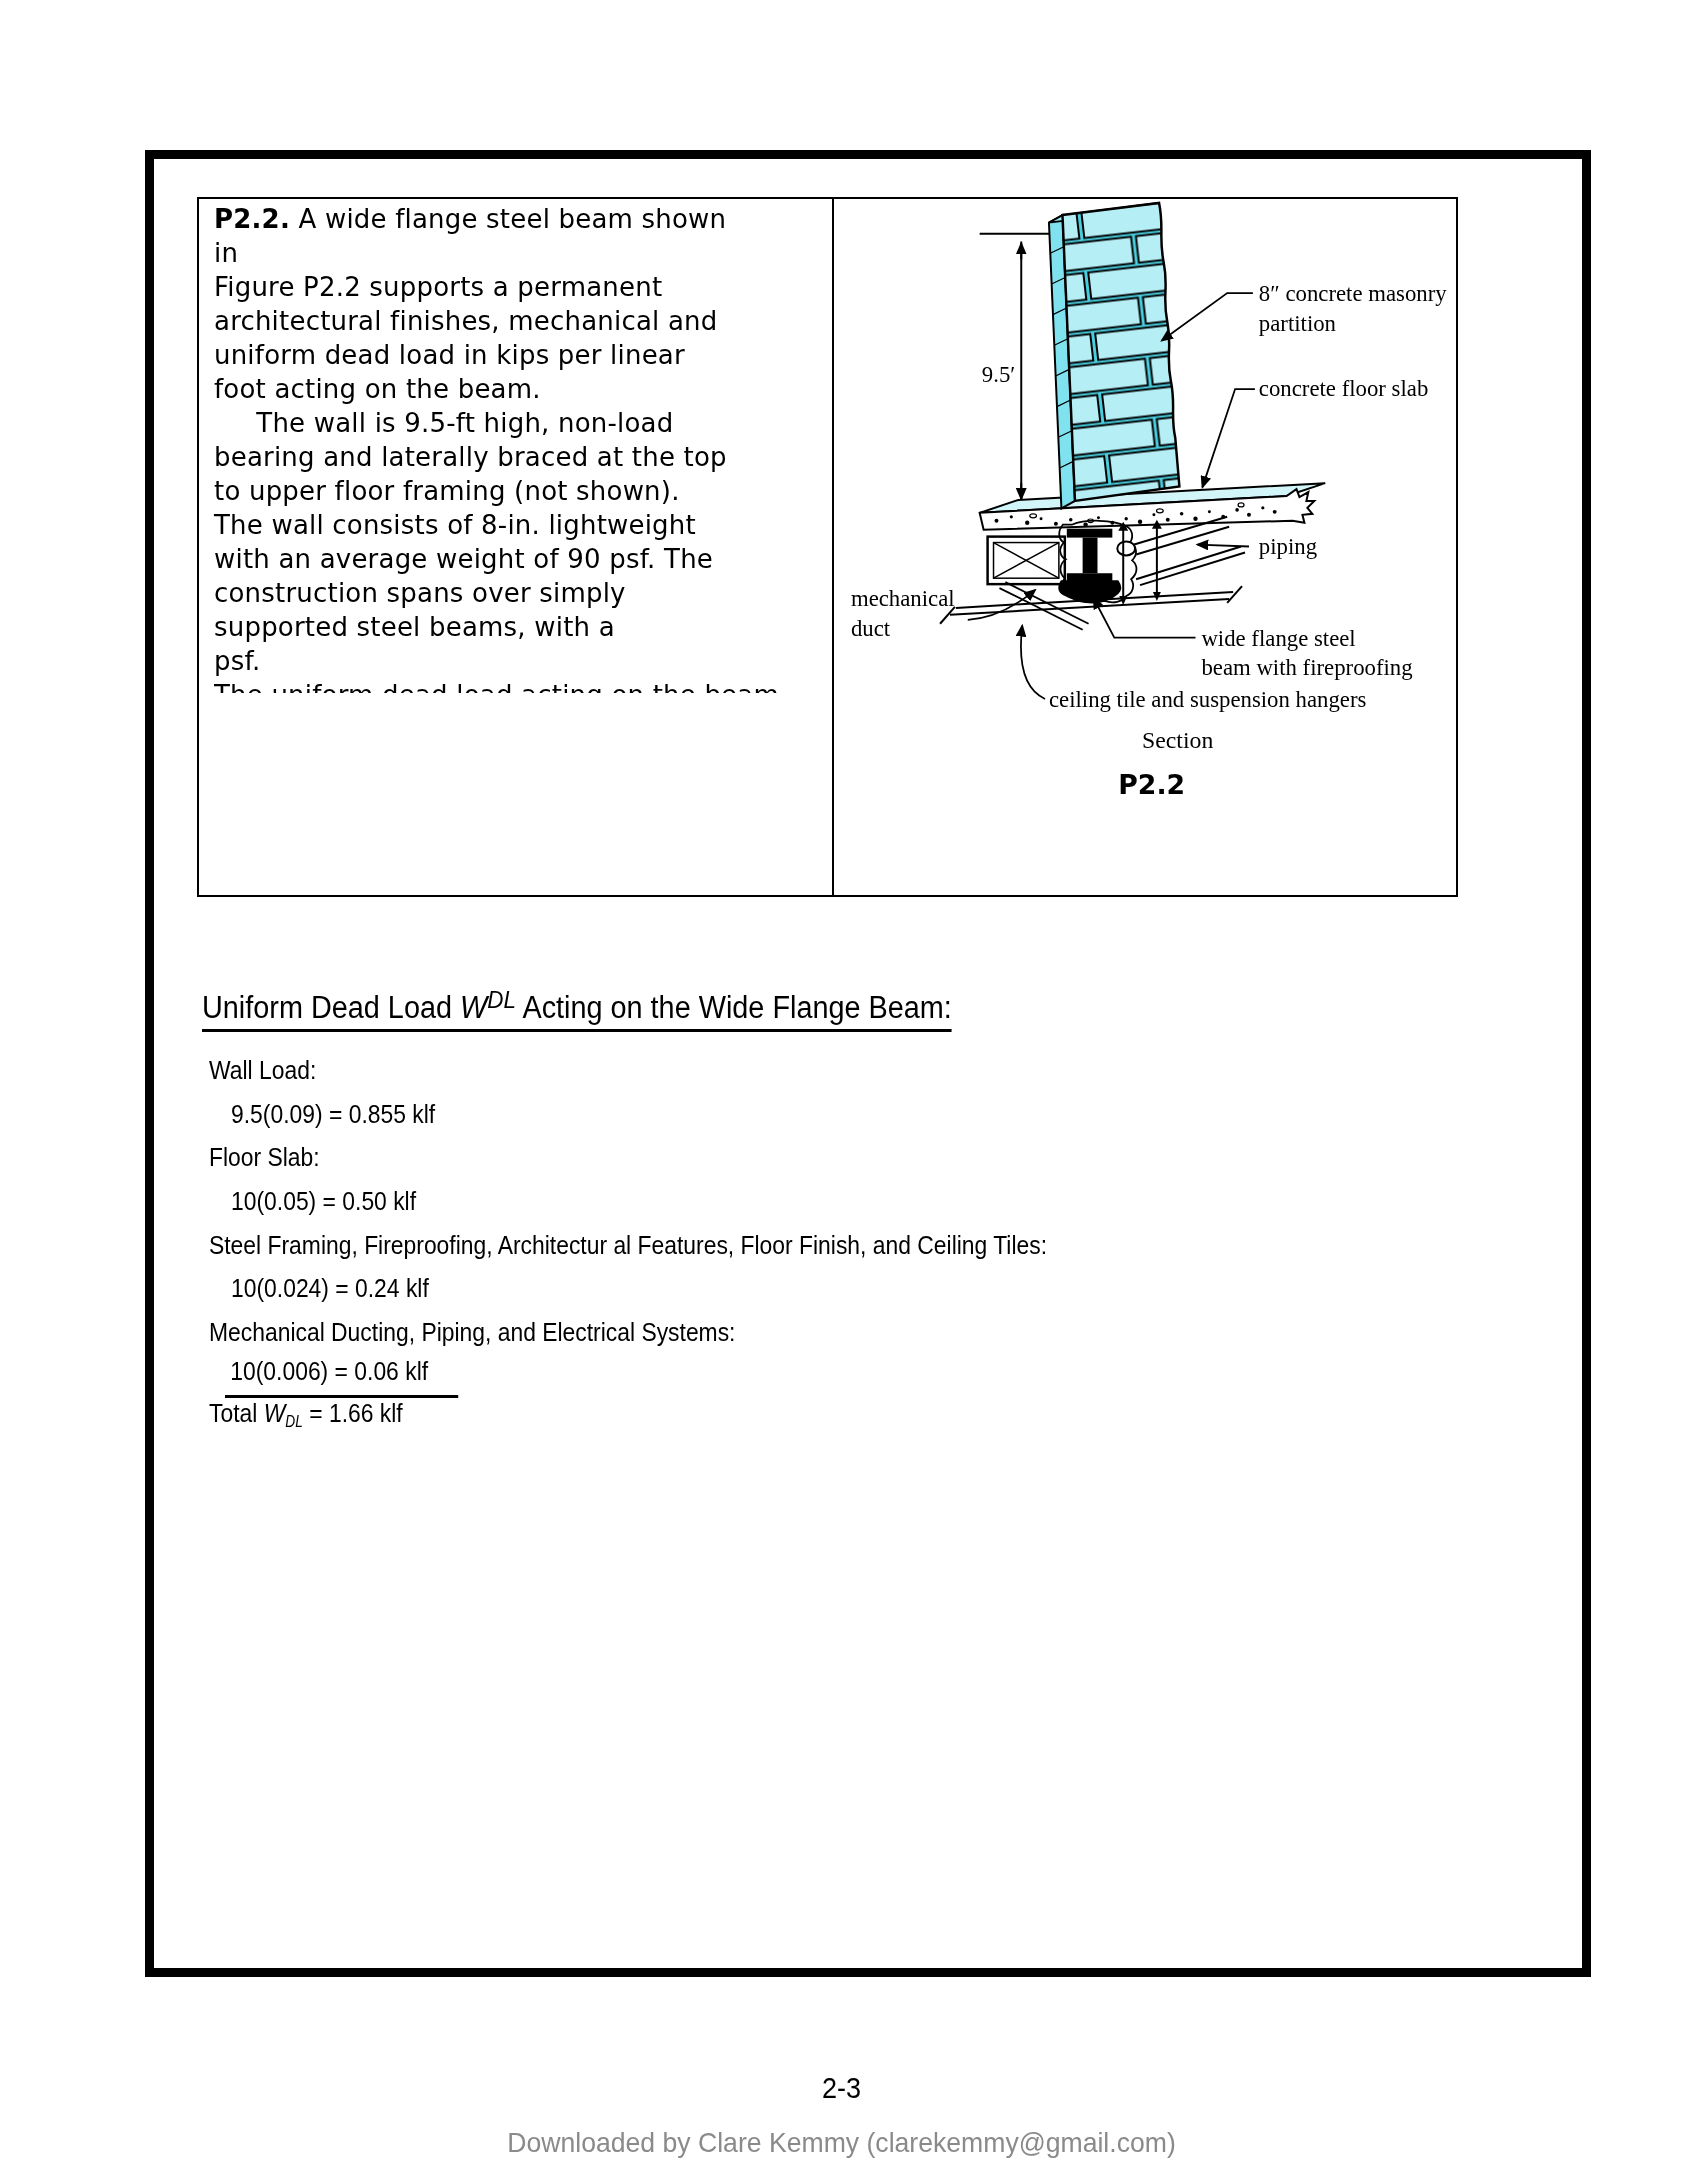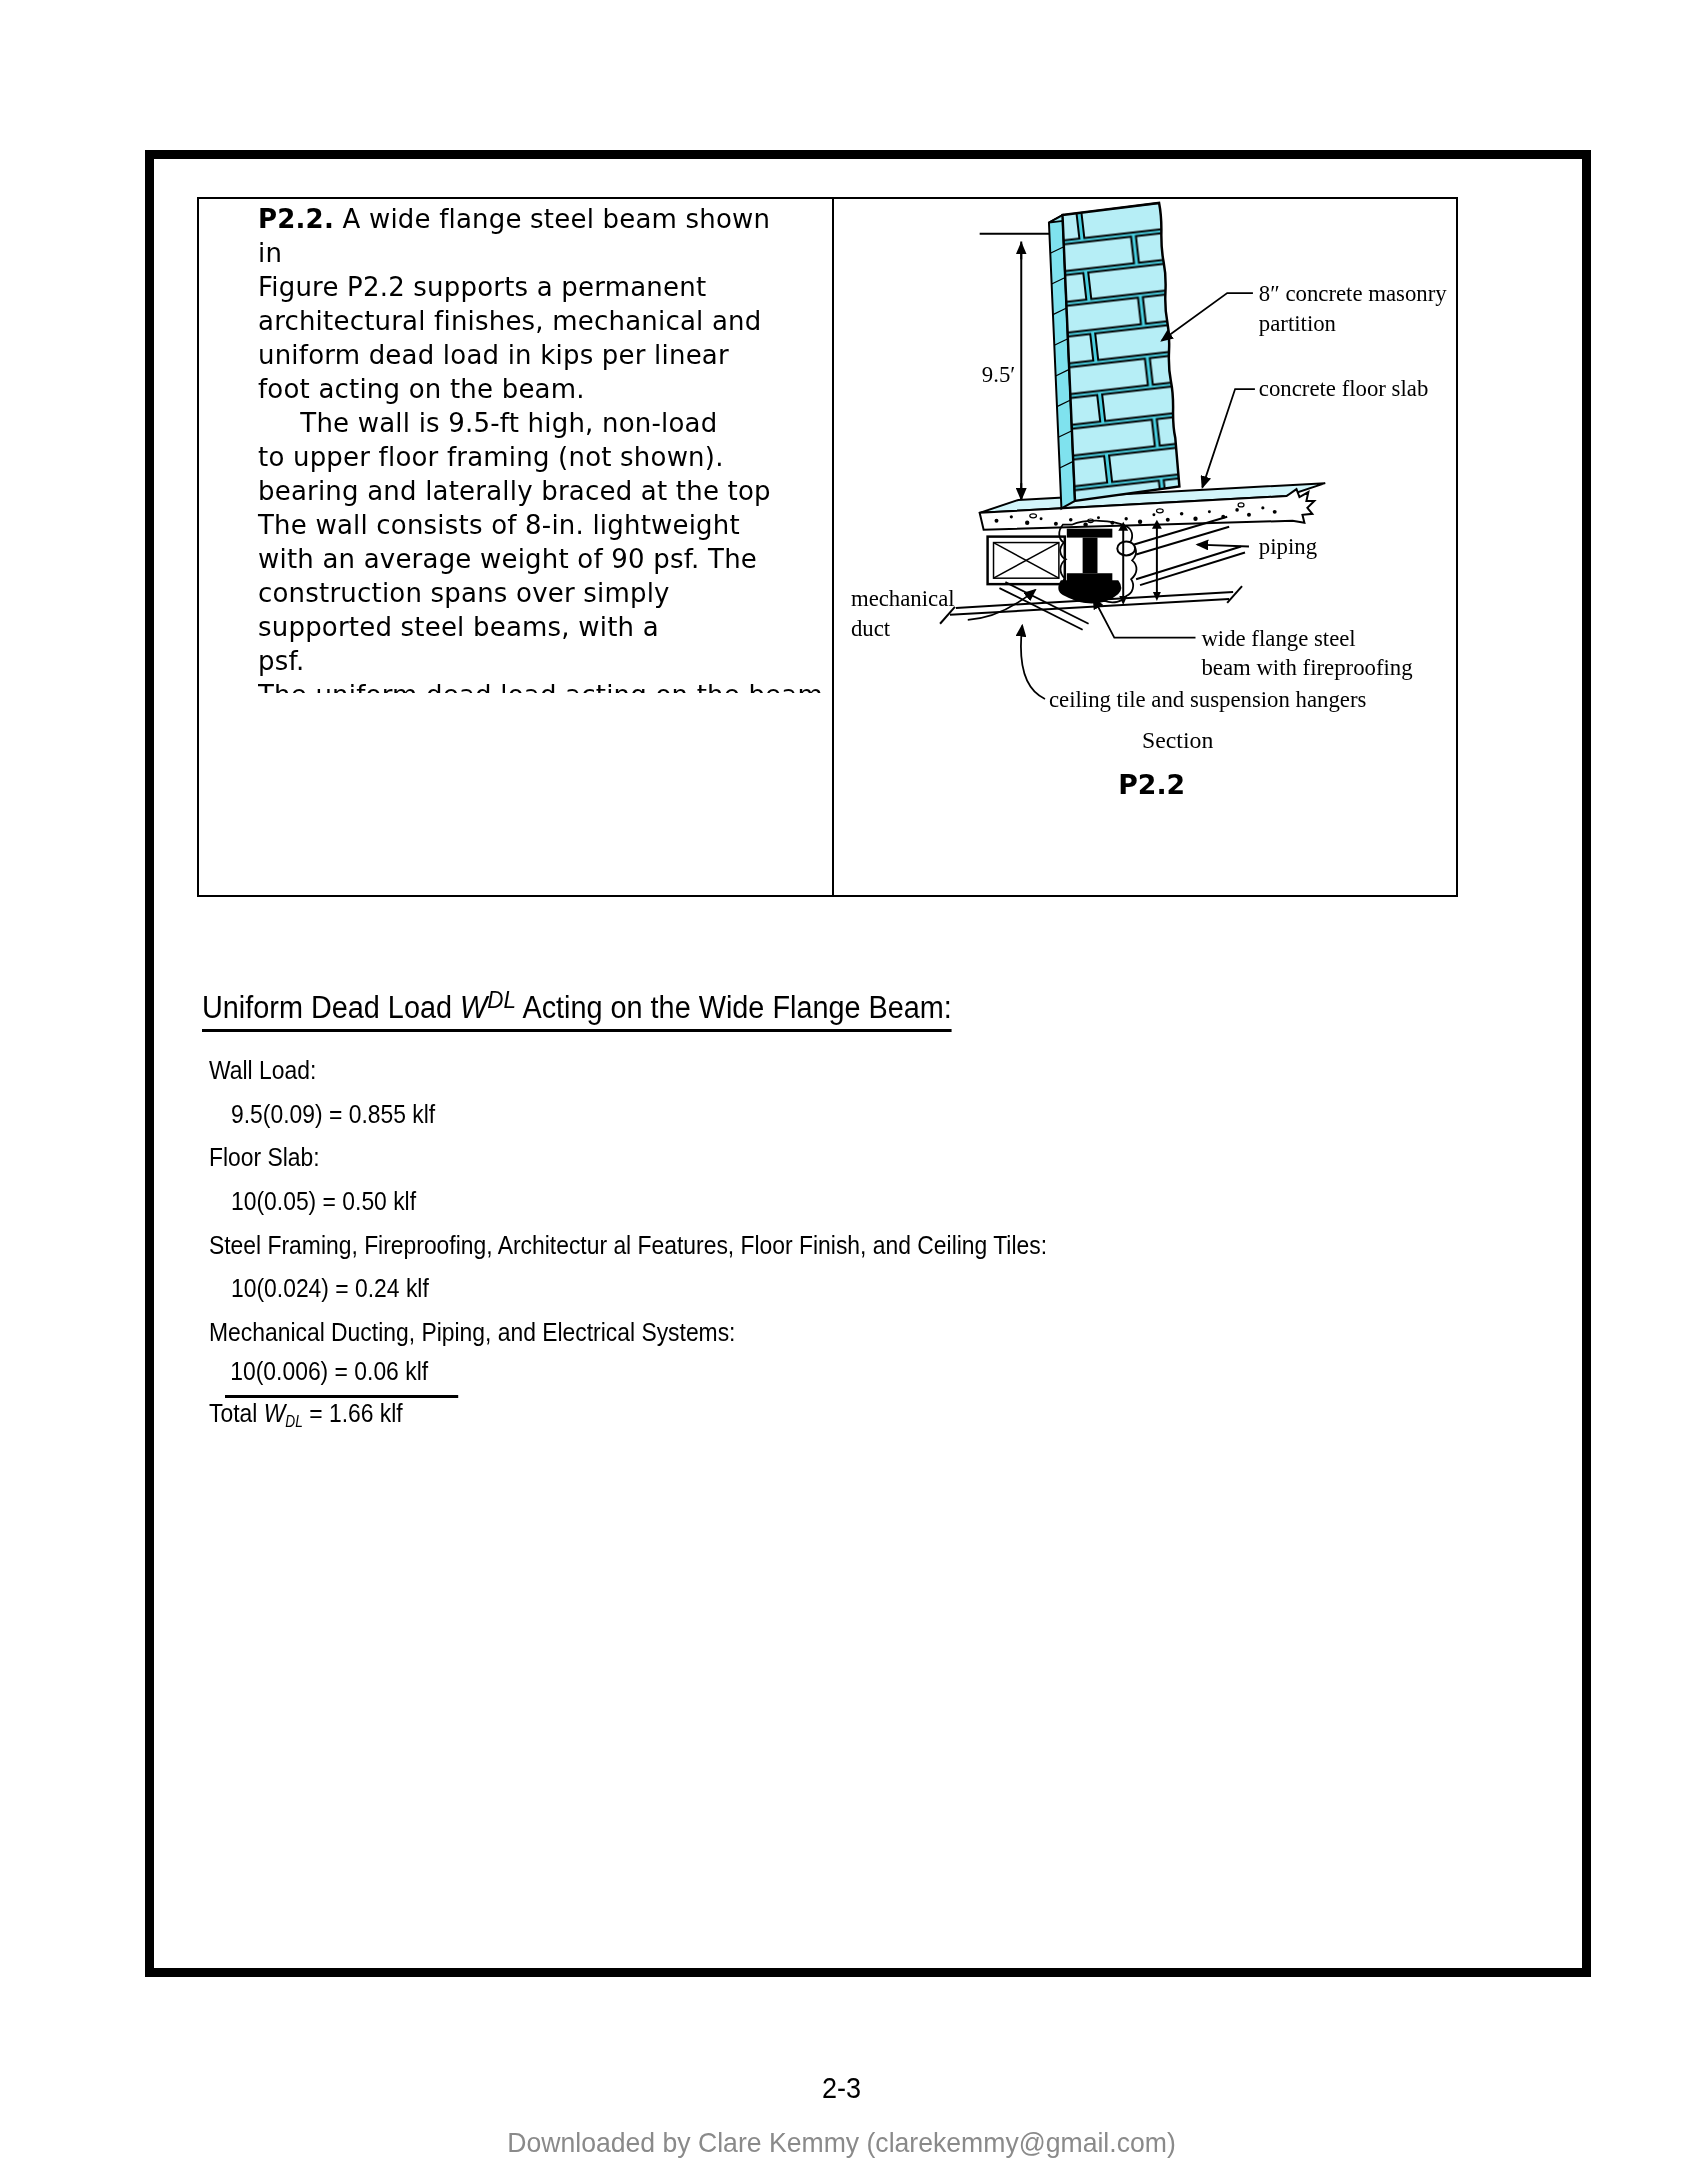--- a/index.html
+++ b/index.html
@@ -2,21 +2,21 @@
 <html><head>
 <meta charset="utf-8">
 <style>
   html,body{margin:0;padding:0;background:#ffffff;}
   body{width:1683px;height:2178px;position:relative;font-family:"DejaVu Sans",sans-serif;color:#000;}
   .abs{position:absolute;}
   #outer-border{left:145px;top:150px;width:1446px;height:1827px;border:9px solid #000;box-sizing:border-box;}
   #problem-box{left:197px;top:197px;width:1261px;height:700px;border:2px solid #000;box-sizing:border-box;background:#fff;}
   #box-divider{left:832px;top:198px;width:2px;height:697px;background:#000;}
   #problem-text{left:214px;top:202px;width:612px;}
-  .prob-line{font-size:26px;line-height:34px;white-space:pre;letter-spacing:0.2px;margin-left:44px;}
+  .prob-line{font-size:26px;line-height:34px;white-space:pre;letter-spacing:0.2px;}
   .prob-line b{font-weight:bold;}
   #clipped-line{height:15px;overflow:hidden;}
   #figure-svg{left:833px;top:198px;}
   
   .sol{font-family:"Liberation Sans",sans-serif;font-size:26px;white-space:nowrap;transform:scaleX(.88);transform-origin:0 0;}
   #sol-heading{left:202px;top:990px;font-family:"Liberation Sans",sans-serif;font-size:31px;white-space:nowrap;transform:scaleX(.93);transform-origin:0 0;border-bottom:3px solid #000;padding-bottom:3px;display:inline-block;}
   .mvar{font-style:italic;}
   .msup{font-style:italic;font-size:.78em;position:relative;top:-.42em;}
   .msub{font-style:italic;font-size:.6em;position:relative;top:.35em;}
   .cat{left:209px;}
@@ -40,22 +40,22 @@
 <div class="abs" id="box-divider"></div>
 
 <div class="abs" id="problem-text">
   <div class="prob-line"><b>P2.2.</b><span> A wide flange steel beam shown</span></div>
   <div class="prob-line">in</div>
   <div class="prob-line">Figure P2.2 supports a permanent</div>
   <div class="prob-line">architectural finishes, mechanical and</div>
   <div class="prob-line">uniform dead load in kips per linear</div>
   <div class="prob-line">foot acting on the beam.</div>
   <div class="prob-line">     The wall is 9.5-ft high, non-load</div>
+  <div class="prob-line">bearing and laterally braced at the top</div>
   <div class="prob-line">to upper floor framing (not shown).</div>
-  <div class="prob-line">bearing and laterally braced at the top</div>
   <div class="prob-line">The wall consists of 8-in. lightweight</div>
   <div class="prob-line">with an average weight of 90 psf. The</div>
   <div class="prob-line">construction spans over simply</div>
   <div class="prob-line">supported steel beams, with a</div>
   <div class="prob-line">psf.</div>
   <div class="prob-line" id="clipped-line">The uniform dead load acting on the beam</div>
 </div>
 
 <svg class="abs" id="figure-svg" width="626" height="699" viewBox="0 0 632 706" xmlns="http://www.w3.org/2000/svg">
   <defs>

